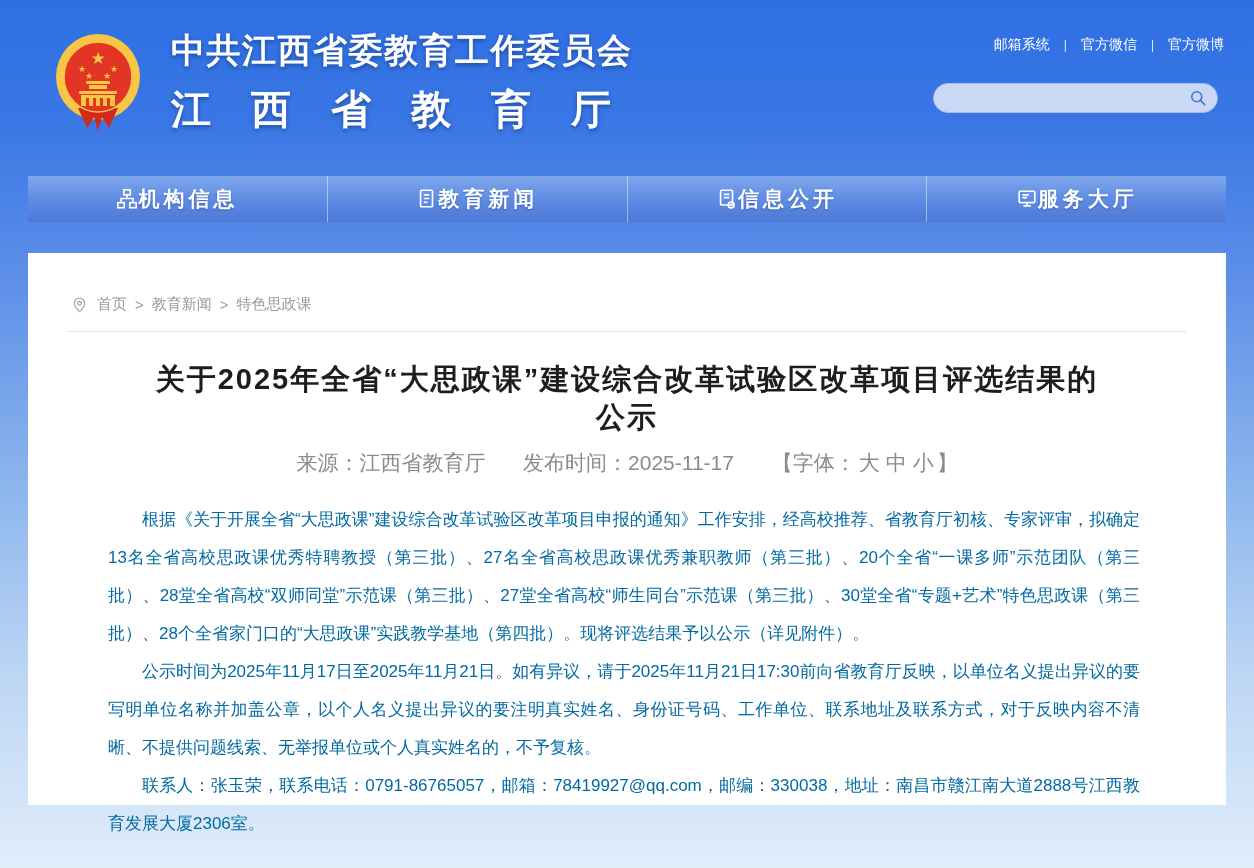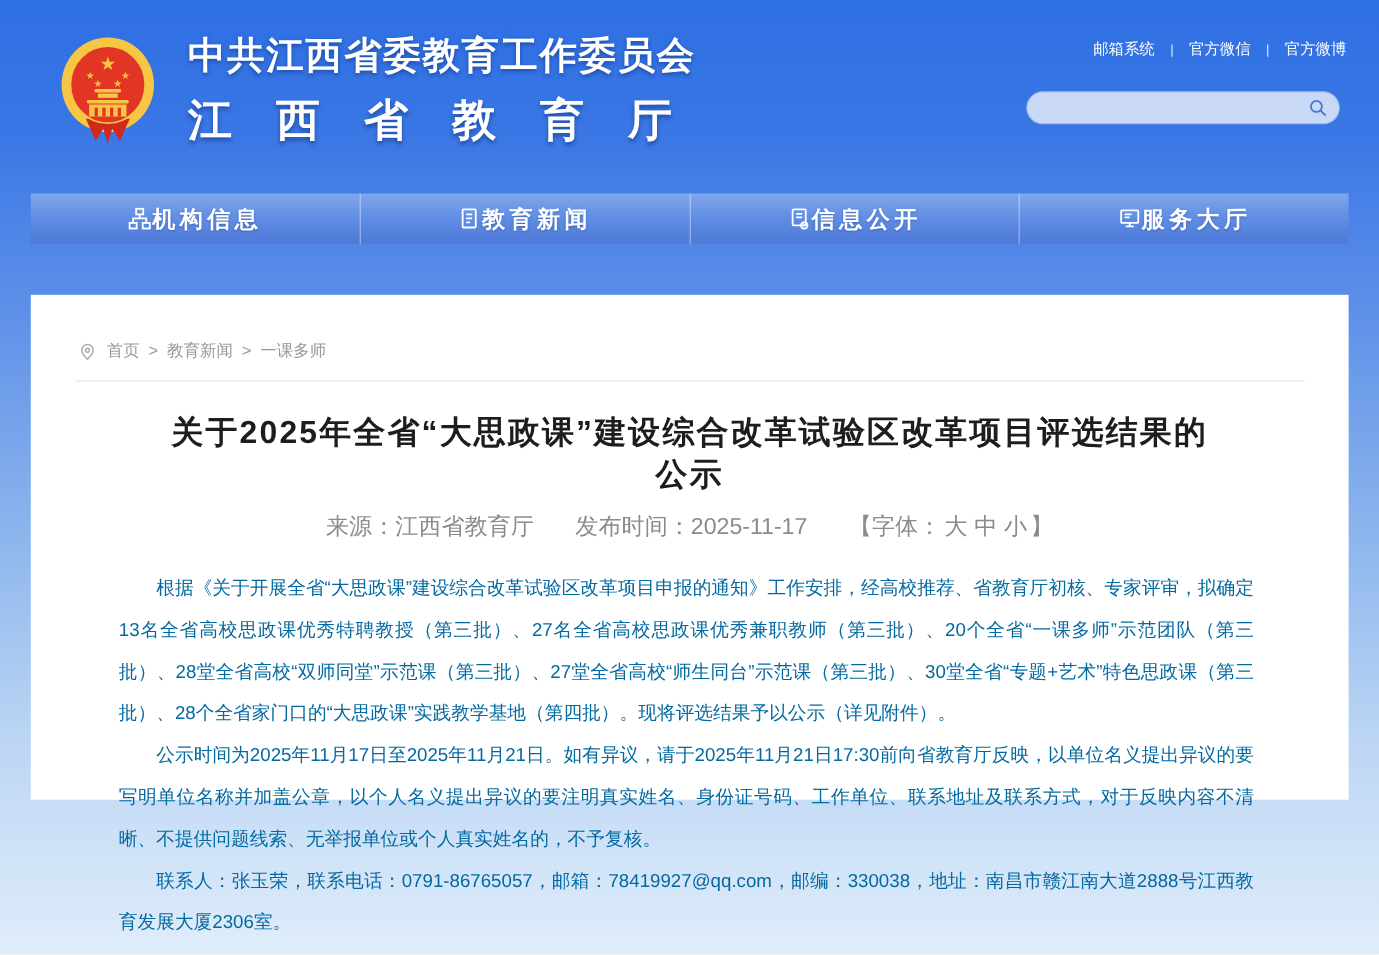--- a/index.html
+++ b/index.html
@@ -35,21 +35,21 @@
   .nav { position:absolute; top:176px; left:28px; width:1198px; height:46px; display:flex;
          background:linear-gradient(180deg,#7ea7ec 0%,#5d8ae2 55%,#4d79d8 100%); }
   .nav-item { flex:1; display:flex; align-items:center; justify-content:center; 
               color:#fff; font-size:21px; font-weight:bold; letter-spacing:4px;
               text-decoration:none; cursor:pointer; border-right:1px solid rgba(255,255,255,.45);
               text-shadow:0 1px 2px rgba(20,50,120,.4); }
   .nav-item:last-child { border-right:none; }
   .nicon { display:flex; }
 
   
-  .card { position:absolute; top:253px; left:28px; width:1198px; height:459px; background:#fff;margin-top:15px; }
+  .card { position:absolute; top:253px; left:28px; width:1198px; height:552px; background:#fff; }
 
   .crumbs { display:flex; align-items:center; gap:8px; padding:42px 0 0 42px;
             color:#999; font-size:15px; }
   .crumbs a { color:#999; text-decoration:none; cursor:pointer; }
   .pin { display:flex; }
   .rule { border:none; border-top:1px solid #e4e4e4; margin:17px 40px 0 40px; }
 
   .title { margin:28px auto 0; max-width:960px; text-align:center;
            font-size:29px; line-height:38px; letter-spacing:2px; color:#1d1d1d; font-weight:bold; }
 
@@ -174,21 +174,21 @@
             <g fill="none" stroke="#aaaaaa" stroke-width="1.7">
           <path d="M12 21s-6.5-6.2-6.5-10.3A6.5 6.5 0 0 1 12 4a6.5 6.5 0 0 1 6.5 6.7C18.5 14.8 12 21 12 21z"></path>
           <circle cx="12" cy="10.5" r="2.3"></circle>
         </g>
           </svg>
       </span>
       <a>首页</a>
       <span>&gt;</span>
       <a>教育新闻</a>
       <span>&gt;</span>
-      <a>一课多师</a>
+      <a>特色思政课</a>
     </div>
 
     <hr class="rule">
 
     <h1 class="title">关于2025年全省“大思政课”建设综合改革试验区改革项目评选结果的公示</h1>
 
     <div class="meta">
       <span>来源：</span><span>江西省教育厅</span>
       <span class="gap"></span>
       <span>发布时间：</span><span>2025-11-17</span>

